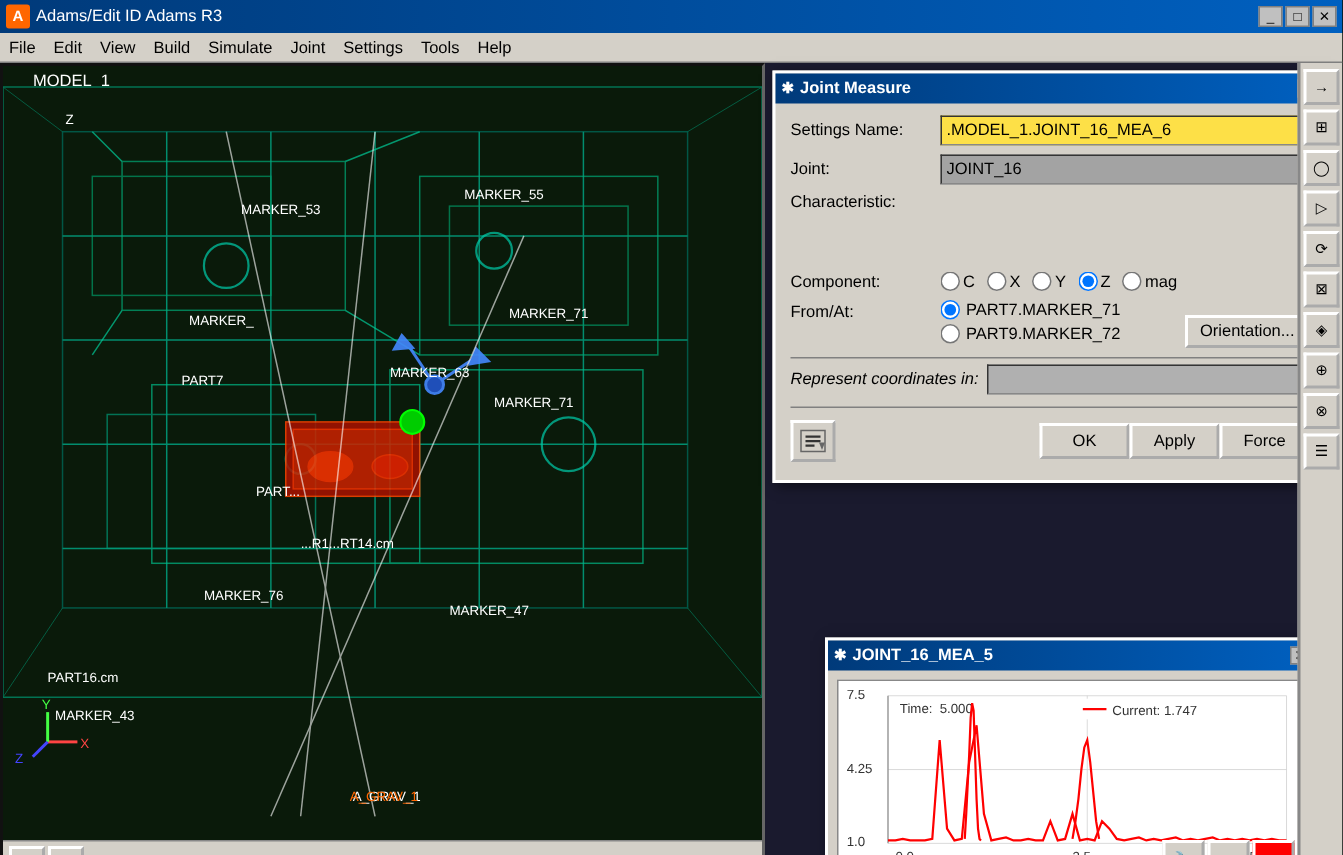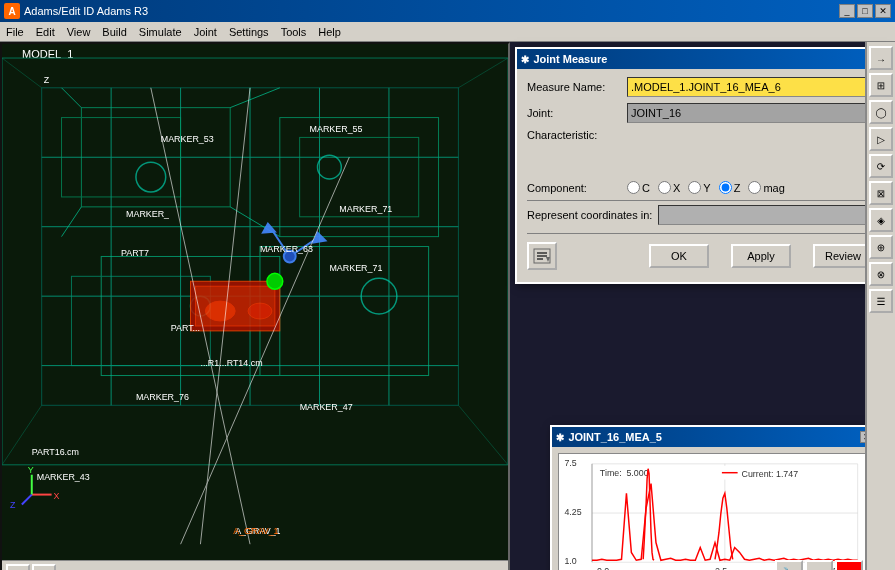--- a/index.html
+++ b/index.html
@@ -228,40 +228,41 @@
       font-size: 11px;
       cursor: pointer;
       align-self: flex-end;
     }
 
     
     .repr-row {
       display: flex;
       align-items: center;
       margin-bottom: 8px;
+      font-style: italic;
     }
     .repr-label {
       font-size: 11px;
       color: #000;
       flex-shrink: 0;
     }
     .repr-input {
       flex: 1;
       height: 20px;
       background: #b0b0b0;
       border: 1px inset #888;
       margin-left: 6px;
     }
 
     
     .dialog-buttons {
       display: flex;
       align-items: center;
       justify-content: flex-end;
-      gap: 22px;
+      gap: 0;
       padding: 4px 0;
     }
     .dialog-icon-btn {
       width: 30px;
       height: 28px;
       background: #d4d0c8;
       border: 2px outset #fff;
       display: flex; align-items: center; justify-content: center;
       cursor: pointer;
       margin-right: auto;
@@ -536,21 +537,21 @@
         <div class="title-bar-left">
           <span class="dialog-title-icon">✱</span>
           <span>Joint Measure</span>
         </div>
         <div class="dialog-close-btn">✕</div>
       </div>
 
       <div class="dialog-content">
 
         <div class="form-row">
-          <span class="form-label">Measure Name:</span>
+          <span class="form-label">Settings Name:</span>
           <input type="text" class="form-input" value=".MODEL_1.JOINT_16_MEA_6" style="">
         </div>
 
         <div class="form-row">
           <span class="form-label">Joint:</span>
           <input type="text" class="form-input form-input-readonly" value="JOINT_16" readonly="" style="">
         </div>
 
         <div class="form-row">
           <span class="form-label">Characteristic:</span>
@@ -575,20 +576,34 @@
               <input type="radio" name="component" value="Z" checked="" style="">
               <span>Z</span>
             </div>
             <div class="radio-item">
               <input type="radio" name="component" value="mag" style="">
               <span>mag</span>
             </div>
           </div>
         </div>
 
+        <div class="fromat-section">
+          <span class="fromat-label">From/At:</span>
+          <div class="fromat-radios">
+            <div class="fromat-radio-item">
+              <input type="radio" name="fromat" value="PART7.MARKER_71" checked="" style="">
+              <span>PART7.MARKER_71</span>
+            </div>
+            <div class="fromat-radio-item">
+              <input type="radio" name="fromat" value="PART9.MARKER_72" style="">
+              <span>PART9.MARKER_72</span>
+            </div>
+          </div>
+          <button class="fromat-btn">Orientation...</button>
+        </div>
 
         <hr class="dialog-separator">
 
         <div class="repr-row">
           <span class="repr-label">Represent coordinates in:</span>
           <div class="repr-input"></div>
         </div>
 
         <hr class="dialog-separator">
 
@@ -597,21 +612,21 @@
             <svg width="20" height="18" viewBox="0 0 20 18">
               <rect x="2" y="2" width="16" height="14" fill="none" stroke="#666" stroke-width="1"></rect>
               <line x1="5" y1="6" x2="15" y2="6" stroke="#333" stroke-width="1.5"></line>
               <line x1="5" y1="9" x2="15" y2="9" stroke="#333" stroke-width="1.5"></line>
               <line x1="5" y1="12" x2="11" y2="12" stroke="#333" stroke-width="1.5"></line>
               <polygon points="14,10 18,10 16,15" fill="#666"></polygon>
             </svg>
           </div>
           <div class="dialog-action-btn">OK</div>
           <div class="dialog-action-btn">Apply</div>
-          <div class="dialog-action-btn">Review</div>
+          <div class="dialog-action-btn">Force</div>
         </div>
 
       </div>
     </div>
 
     <div class="dialog dialog-graph">
       <div class="dialog-title-bar">
         <div class="title-bar-left">
           <span class="dialog-title-icon">✱</span>
           <span>JOINT_16_MEA_5</span>

